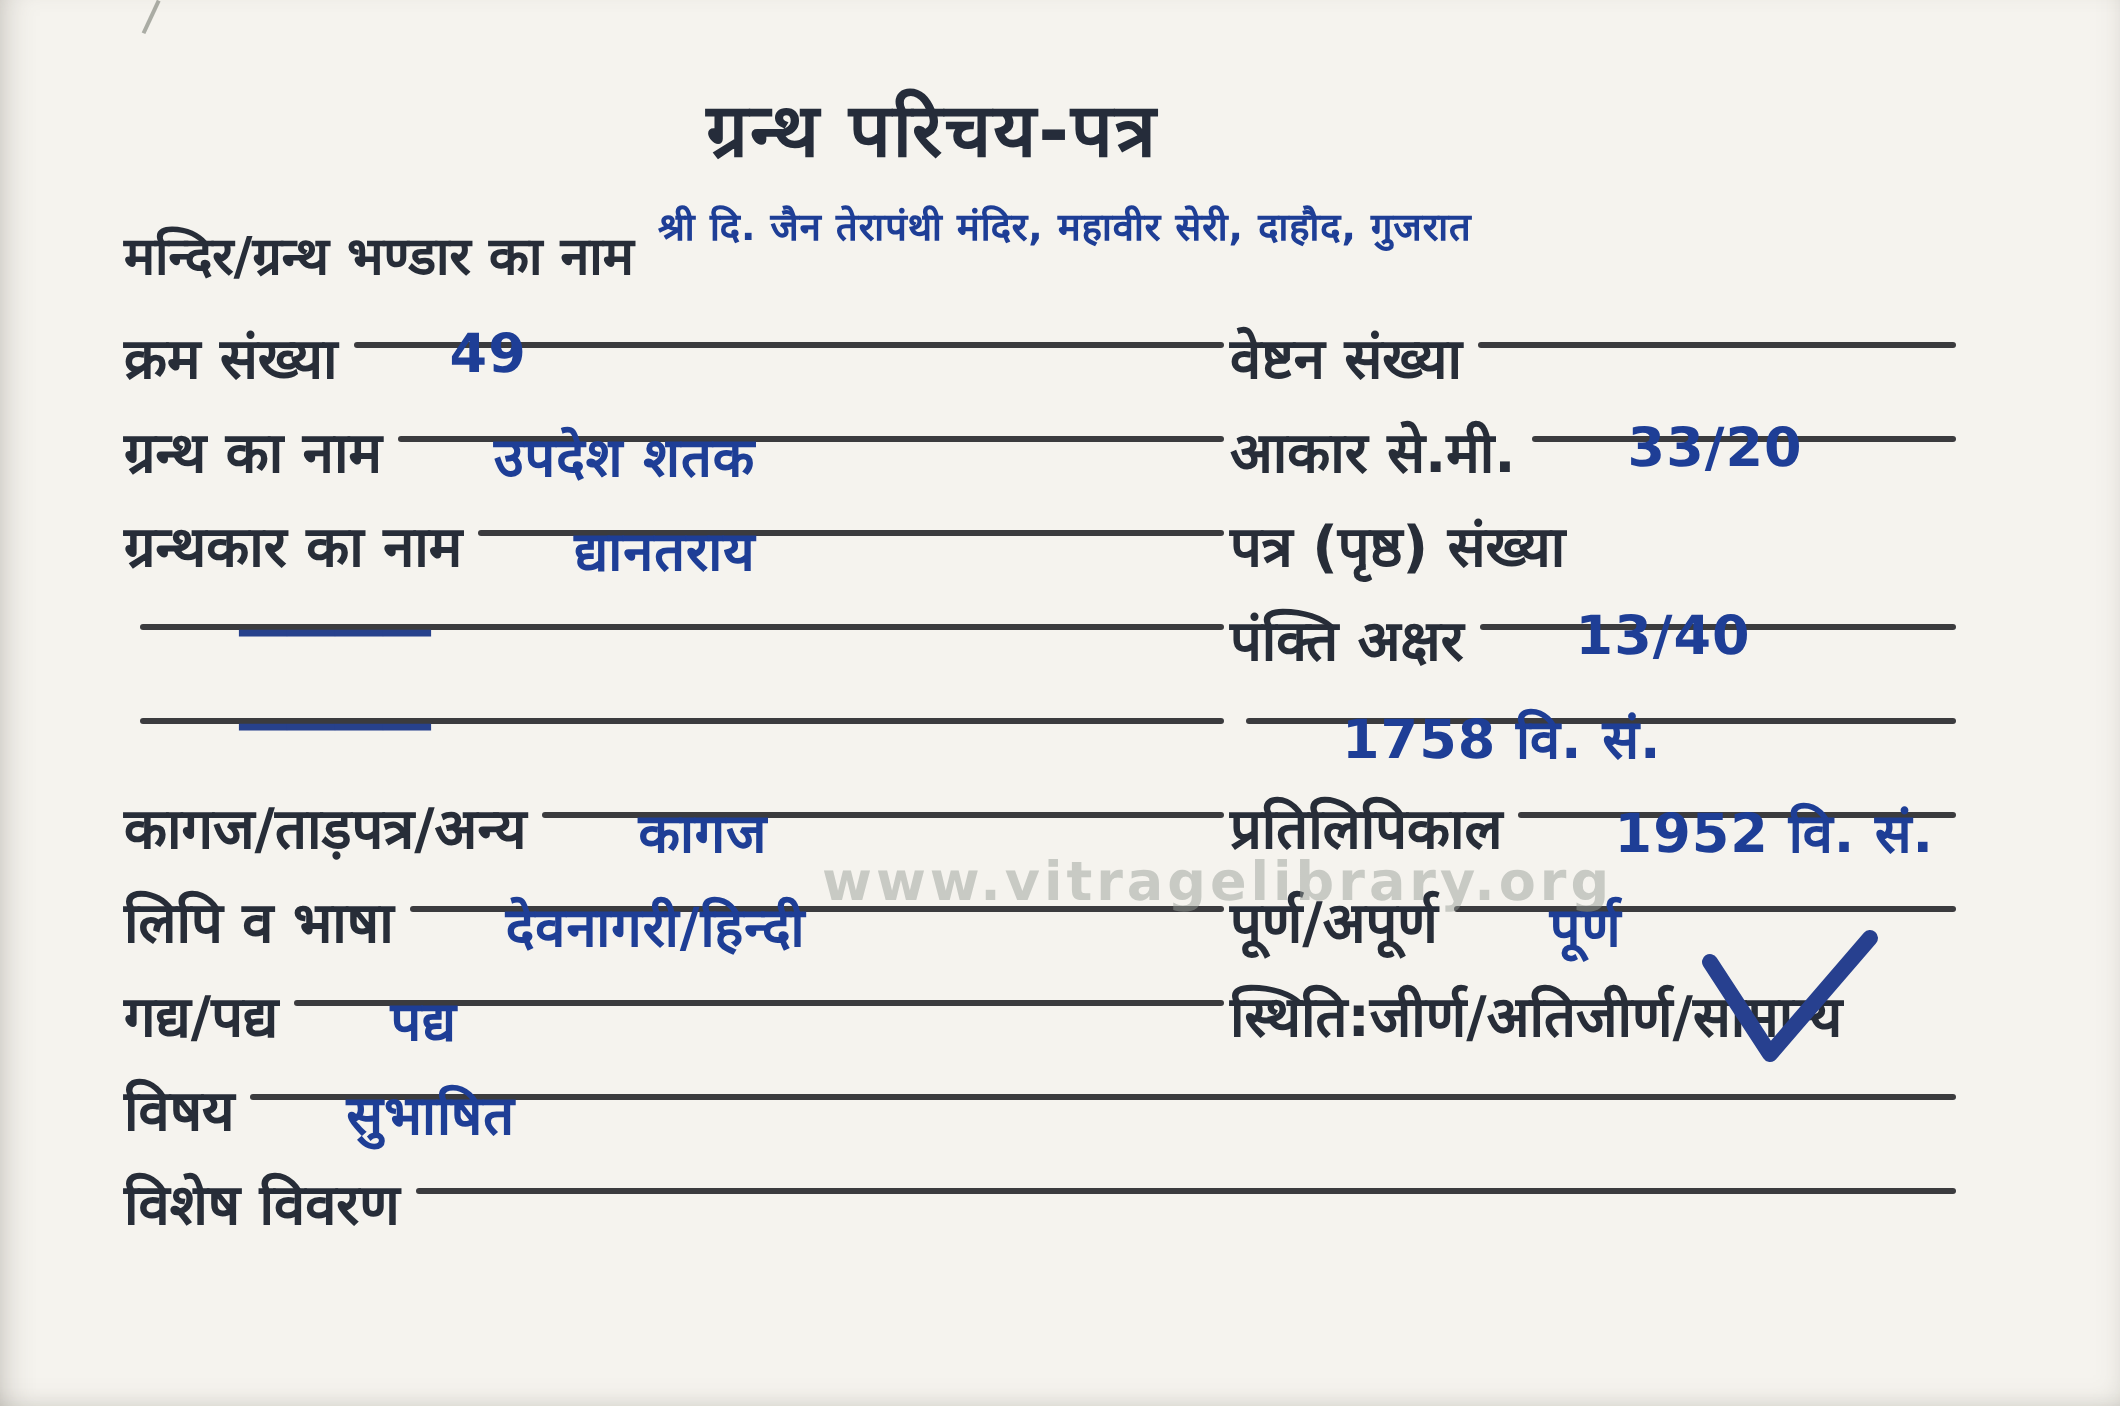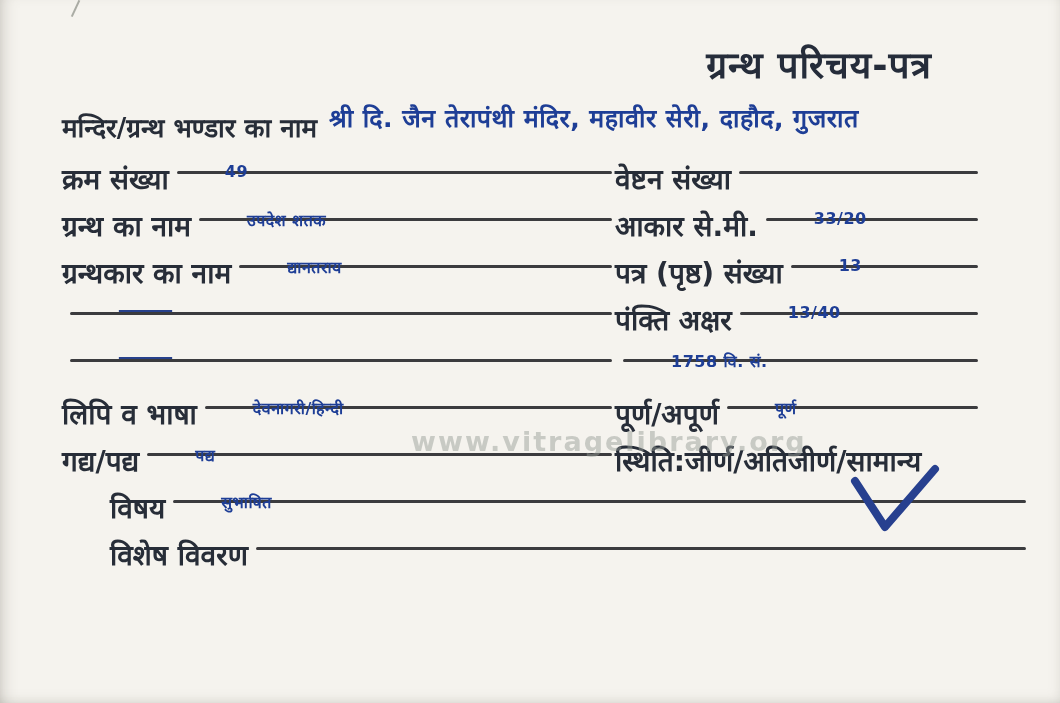--- a/index.html
+++ b/index.html
@@ -17,50 +17,50 @@
     box-shadow: inset 12px 0 18px -14px rgba(90,85,75,.45),
                 inset -6px -8px 16px -12px rgba(90,85,75,.35);
     pointer-events:none;
   }
   .speck {
     position:absolute; left:74px; top:2px; width:14px; height:18px;
     border-left:2px solid #8a8d84; transform:rotate(25deg); opacity:.7;
   }
   .title {
     position:absolute; top:38px; left:0; width:932px;
-    text-align:right; 
+    text-align:center; 
     font-size:37px; font-weight:bold; color:#252c3a;
     letter-spacing:1px;
   }
   .header-line {
     position:absolute; top:100px; left:62px; width:990px;
     display:flex; align-items:flex-start; gap:12px; white-space:nowrap;
   }
   .header-line .lbl { font-size:26px; font-weight:600; color:#272d38; }
-  .header-line .val { font-size:25px; font-weight:bold; color:#1e3e96; }
+  .header-line .val { font-size:19px; font-weight:bold; color:#1e3e96; }
 
   .col { position:absolute; top:150px; }
   .col-left  { left:62px;  width:550px; }
   .col-right { left:615px; width:363px; }
 
   .row { position:relative; height:47px; display:flex; white-space:nowrap; }
-  .row.wide { width:916px;margin-left:48px; }
+  .row.wide { width:916px; }
   .lbl {
     font-size:28px; font-weight:600; color:#272d38;
     padding-top:9px; flex:0 0 auto;
   }
   .line { position:relative; flex:1 1 auto; margin-left:8px; }
   .line::before {
     content:""; position:absolute; left:0; right:0; top:21px;
     border-top:3px solid #2c2c30; border-radius:2px; opacity:.92;
   }
   .row.noline .line::before { display:none; }
   .val {
     position:absolute; left:48px; top:12px;
-    font-size:16px; font-weight:bold; color:#1e3e96;
+    font-size:27px; font-weight:bold; color:#1e3e96;
     letter-spacing:.5px;
   }
   .val.dash { letter-spacing:-3px; top:9px; color:#27418c; }
 
   .watermark {
     position:absolute; left:368px; top:426px;
     font-size:27px; letter-spacing:2px; font-weight:600;
     color:rgba(150,156,150,.48);
     pointer-events:none;
     margin-left:43px;
@@ -106,20 +106,26 @@
     <span class="line">
         <span class="val dash">————</span>
       </span>
   </div>
   <div class="row">
     <span class="line">
         <span class="val dash">————</span>
       </span>
   </div>
   <div class="row">
+    <span class="lbl">कागज/ताड़पत्र/अन्य</span>
+    <span class="line">
+        <span class="val">कागज</span>
+      </span>
+  </div>
+  <div class="row">
     <span class="lbl">लिपि व भाषा</span>
     <span class="line">
         <span class="val">देवनागरी/हिन्दी</span>
       </span>
   </div>
   <div class="row">
     <span class="lbl">गद्य/पद्य</span>
     <span class="line">
         <span class="val">पद्य</span>
       </span>
@@ -146,33 +152,36 @@
       </span>
   </div>
   <div class="row">
     <span class="lbl">आकार से.मी.</span>
     <span class="line">
         <span class="val">33/20</span>
       </span>
   </div>
   <div class="row">
     <span class="lbl">पत्र (पृष्ठ) संख्या</span>
-    <span class="line">
-        <span class="val">13</span>
-      </span>
   </div>
   <div class="row">
     <span class="lbl">पंक्ति अक्षर</span>
     <span class="line">
         <span class="val">13/40</span>
       </span>
   </div>
   <div class="row">
     <span class="line">
         <span class="val">1758 वि. सं.</span>
+      </span>
+  </div>
+  <div class="row">
+    <span class="lbl">प्रतिलिपिकाल</span>
+    <span class="line">
+        <span class="val">1952 वि. सं.</span>
       </span>
   </div>
   <div class="row">
     <span class="lbl">पूर्ण/अपूर्ण</span>
     <span class="line">
         <span class="val">पूर्ण</span>
       </span>
   </div>
   <div class="row noline">
     <span class="lbl">स्थिति:जीर्ण/अतिजीर्ण/सामान्य</span>

